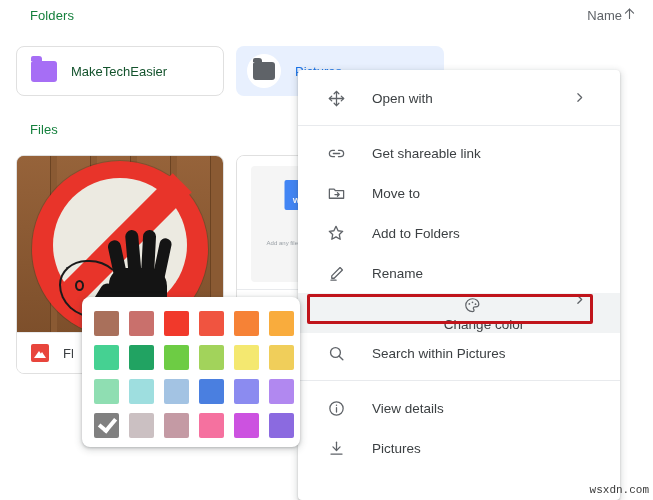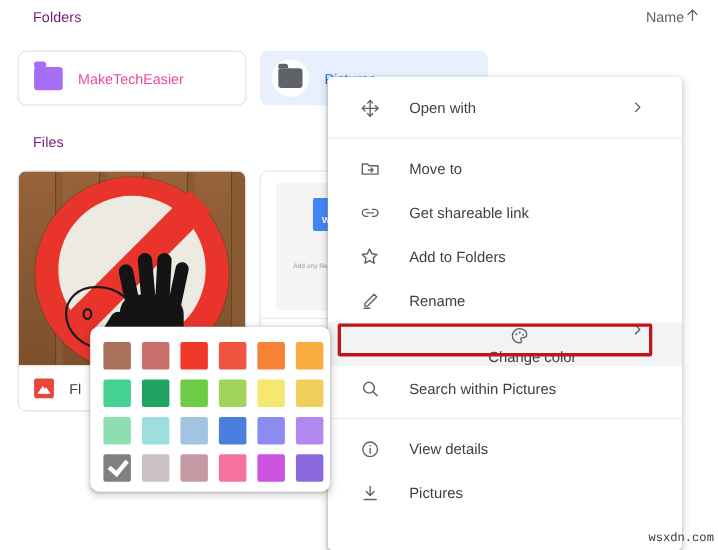--- a/index.html
+++ b/index.html
@@ -10,21 +10,21 @@
     background: #ffffff;
     font-family: "Liberation Sans", sans-serif;
     -webkit-font-smoothing: antialiased;
   }
   #root { position: relative; width: 653px; height: 500px; background: #fff; }
 
   
   .section-label {
     position: absolute;
     font-size: 13px;
-    color: #701a75;
+    color: #15803d;
     font-weight: 500;
     letter-spacing: .1px;
   }
   #folders-label { left: 30px; top: 8px; }
   #files-label   { left: 30px; top: 122px; }
 
   #sort-control {
     position: absolute;
     right: 16px; top: 6px;
     display: flex; align-items: center; gap: 0;
@@ -76,21 +76,21 @@
     width: 34px; height: 34px;
     border-radius: 50%;
     background: #ffffff;
     display: flex; align-items: center; justify-content: center;
     flex: 0 0 auto;
     margin-left: -4px;
   }
   #folder-pictures-icon { background: #5f6368; width: 22px; height: 18px; }
   #folder-pictures-icon:before { width: 9px; height: 4px; top:-4px; }
   .folder-name {
-    font-size: 13px; color: #ec4899;
+    font-size: 13px; color: #14532d;
     white-space: nowrap; overflow: hidden;
   }
   #folder-pictures .folder-name { color: #1a73e8; }
 
   
   .file-card {
     position: absolute;
     top: 155px;
     width: 208px;
     height: 219px;
@@ -413,36 +413,36 @@
           </svg>
       </span>
     </div>
 
     <div class="menu-divider"></div>
 
 
     <div class="menu-item">
       <span class="mi-icon">
         <svg width="19" height="19" viewBox="0 0 24 24" fill="none" stroke="#5f6368" stroke-width="1.6" stroke-linecap="round" stroke-linejoin="round">
-            <path d="M3 6.5h6l1.7 2H21v9.5H3z"></path>
-            <path d="M10 13.3h5.2M13.2 11.1l2.2 2.2-2.2 2.2"></path>
-          </svg>
-      </span>
-      <span class="mi-label">Move to</span>
-    </div>
-
-    <div class="menu-item">
-      <span class="mi-icon">
-        <svg width="19" height="19" viewBox="0 0 24 24" fill="none" stroke="#5f6368" stroke-width="1.6" stroke-linecap="round" stroke-linejoin="round">
             <path d="M9.5 8H7a4 4 0 000 8h2.5"></path>
             <path d="M14.5 8H17a4 4 0 010 8h-2.5"></path>
             <path d="M8 12h8"></path>
           </svg>
       </span>
       <span class="mi-label">Get shareable link</span>
+    </div>
+
+    <div class="menu-item">
+      <span class="mi-icon">
+        <svg width="19" height="19" viewBox="0 0 24 24" fill="none" stroke="#5f6368" stroke-width="1.6" stroke-linecap="round" stroke-linejoin="round">
+            <path d="M3 6.5h6l1.7 2H21v9.5H3z"></path>
+            <path d="M10 13.3h5.2M13.2 11.1l2.2 2.2-2.2 2.2"></path>
+          </svg>
+      </span>
+      <span class="mi-label">Move to</span>
     </div>
 
     <div class="menu-item">
       <span class="mi-icon">
         <svg width="20" height="20" viewBox="0 0 24 24" fill="none" stroke="#5f6368" stroke-width="1.6" stroke-linecap="round" stroke-linejoin="round">
             <path d="M12 4l2.5 5.3 5.5.7-4 3.9 1 5.6-5-2.8-5 2.8 1-5.6-4-3.9 5.5-.7z"></path>
           </svg>
       </span>
       <span class="mi-label">Add to Folders</span>
     </div>

